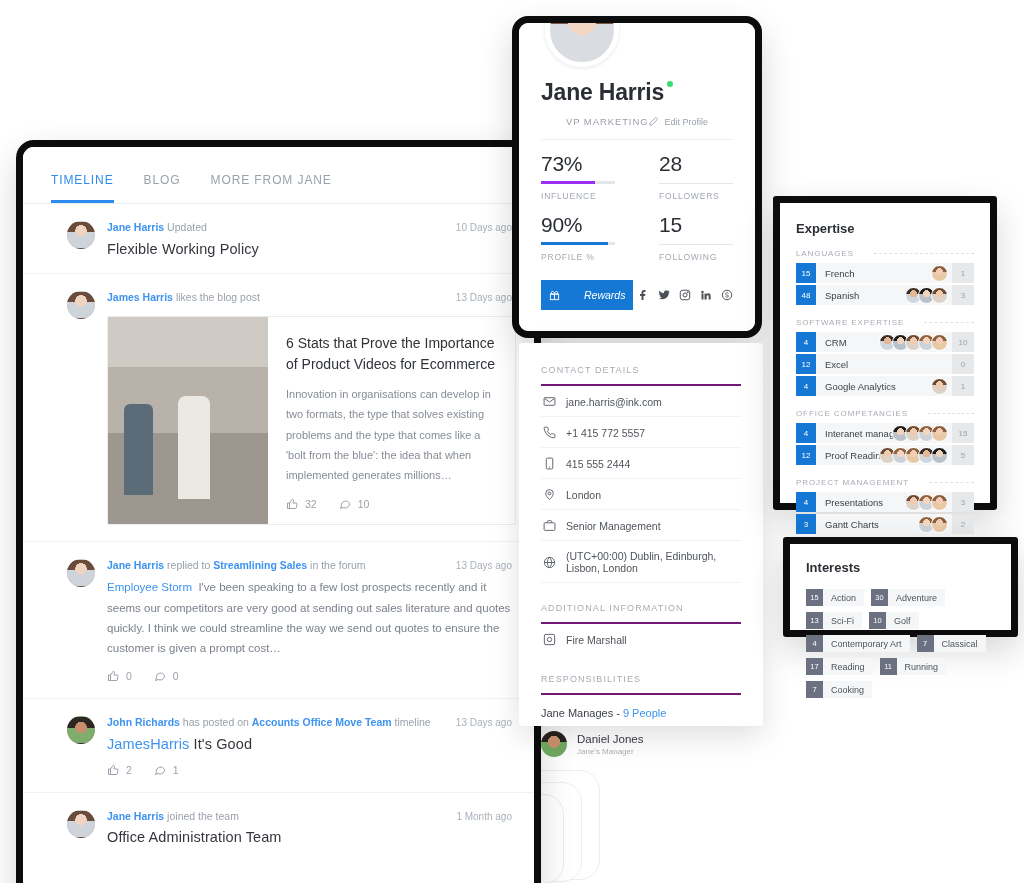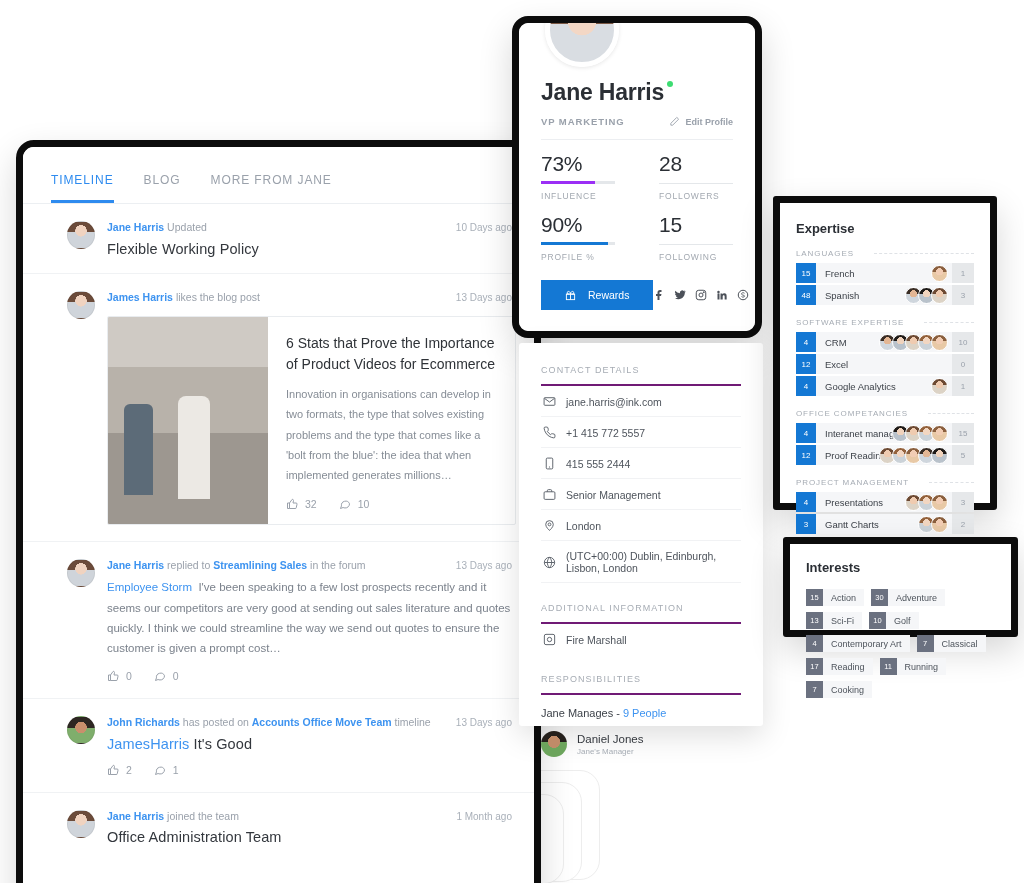--- a/index.html
+++ b/index.html
@@ -79,35 +79,35 @@
   #profile-card .pc-inner { position:absolute; inset:0; background:#fff; border-radius:10px; overflow:hidden; padding: 56px 22px 0 22px;}
   .pc-avatar {
     position:absolute; left:26px; top:-30px; width:74px; height:74px; border-radius:50%;
     border:5px solid #fff; background:
       radial-gradient(circle at 50% 36%, #f3d7c5 0 27%, transparent 28%),
       linear-gradient(#7a5743 0 40%, #d9dde2 40% 100%);
     box-shadow: 0 1px 4px rgba(0,0,0,.1);
   }
   .pc-name { font-size: 23px; color:#2b2f35; font-weight:bold; letter-spacing:-.2px; position:relative; display:inline-block;}
   .pc-dot { width:6px; height:6px; border-radius:50%; background:#3ddc72; display:inline-block; vertical-align:top; margin-left:3px; margin-top:2px;}
-  .pc-role-row { display:flex; justify-content:space-between; align-items:center; margin-top:10px; padding-bottom:12px; border-bottom:1px solid #eceef1;font-weight:bold;}
+  .pc-role-row { display:flex; justify-content:center; align-items:center; margin-top:10px; padding-bottom:12px; border-bottom:1px solid #eceef1;}
   .pc-role { font-size:9.5px; letter-spacing:.9px; color:#9aa1ab; }
   .pc-edit { font-size:9px; color:#9aa1ab; display:flex; align-items:center; gap:5px; cursor:pointer;}
   .stats { display:flex; margin-top:12px; }
   .stat-col { flex:1 1 50%; }
   .stat-col.left { padding-right: 22px; }
   .stat-col.right { padding-left: 22px; }
   .stat-val { font-size:21px; color:#2b2f35; letter-spacing:-.3px;}
   .bar { height:3px; background:#e4e7ea; margin-top:5px; position:relative; }
   .bar i { position:absolute; left:0; top:0; bottom:0; display:block; }
   .plainrule { height:1px; background:#e4e7ea; margin-top:7px; }
   .stat-lbl { font-size:8.5px; letter-spacing:.8px; color:#a2a8b0; margin-top:7px; }
   .stat-block { margin-bottom: 12px; }
   .pc-foot { display:flex; align-items:center; justify-content:space-between; margin-top:6px; }
-  .rewards-btn { background:#1478d4; color:#fff; font-size:10.5px; padding:9px 24px; display:flex; align-items:center; gap:12px; border:none; cursor:pointer; }
+  .rewards-btn { background:#1478d4; color:#fff; font-size:10.5px; padding:9px 8px; display:flex; align-items:center; gap:24px; border:none; cursor:pointer;font-style:italic; }
   .socials { display:flex; gap:9px; color:#4c5159; }
 
   
   #contact-card { left: 519px; top: 343px; width: 244px; height: 383px; border-radius:3px; }
   .cc { padding: 22px 22px 0 22px; }
   .sec-title { font-size:9px; letter-spacing:1.1px; color:#a6acb4; padding-bottom:9px; border-bottom:2px solid #701a75; }
   .cd-row { display:flex; align-items:center; gap:10px; padding:9px 0 8px 2px; border-bottom:1px solid #f1f2f4; font-size:10.5px; color:#4e545c; }
   .cd-row:last-child { border-bottom:none; }
   .cd-ico { width:13px; flex:0 0 13px; color:#5e646c; display:flex; }
   .sec-gap { height:20px; }
@@ -379,34 +379,34 @@
             <svg width="13" height="13" viewBox="0 0 24 24" fill="none" stroke="#5e646c" stroke-width="1.8">
               <rect x="6" y="2" width="12" height="20" rx="2"></rect>
               <path d="M11 18.5h2"></path>
             </svg>
           </span>
         <span>415 555 2444</span>
       </div>
       <div class="cd-row">
         <span class="cd-ico">
             <svg width="13" height="13" viewBox="0 0 24 24" fill="none" stroke="#5e646c" stroke-width="1.8">
+              <path d="M12 21s7-5.6 7-11a7 7 0 10-14 0c0 5.4 7 11 7 11z"></path>
+              <circle cx="12" cy="10" r="2.6"></circle>
+            </svg>
+          </span>
+        <span>London</span>
+      </div>
+      <div class="cd-row">
+        <span class="cd-ico">
+            <svg width="13" height="13" viewBox="0 0 24 24" fill="none" stroke="#5e646c" stroke-width="1.8">
               <rect x="2" y="7" width="20" height="14" rx="2"></rect>
               <path d="M8 7V5a2 2 0 012-2h4a2 2 0 012 2v2"></path>
             </svg>
           </span>
         <span>Senior Management</span>
-      </div>
-      <div class="cd-row">
-        <span class="cd-ico">
-            <svg width="13" height="13" viewBox="0 0 24 24" fill="none" stroke="#5e646c" stroke-width="1.8">
-              <path d="M12 21s7-5.6 7-11a7 7 0 10-14 0c0 5.4 7 11 7 11z"></path>
-              <circle cx="12" cy="10" r="2.6"></circle>
-            </svg>
-          </span>
-        <span>London</span>
       </div>
       <div class="cd-row">
         <span class="cd-ico">
             <svg width="13" height="13" viewBox="0 0 24 24" fill="none" stroke="#5e646c" stroke-width="1.8">
               <circle cx="12" cy="12" r="9.5"></circle>
               <path d="M2.5 12h19M12 2.5c2.6 2.8 4 6 4 9.5s-1.4 6.7-4 9.5c-2.6-2.8-4-6-4-9.5s1.4-6.7 4-9.5z"></path>
             </svg>
           </span>
         <span>(UTC+00:00) Dublin, Edinburgh, Lisbon, London</span>
       </div>

